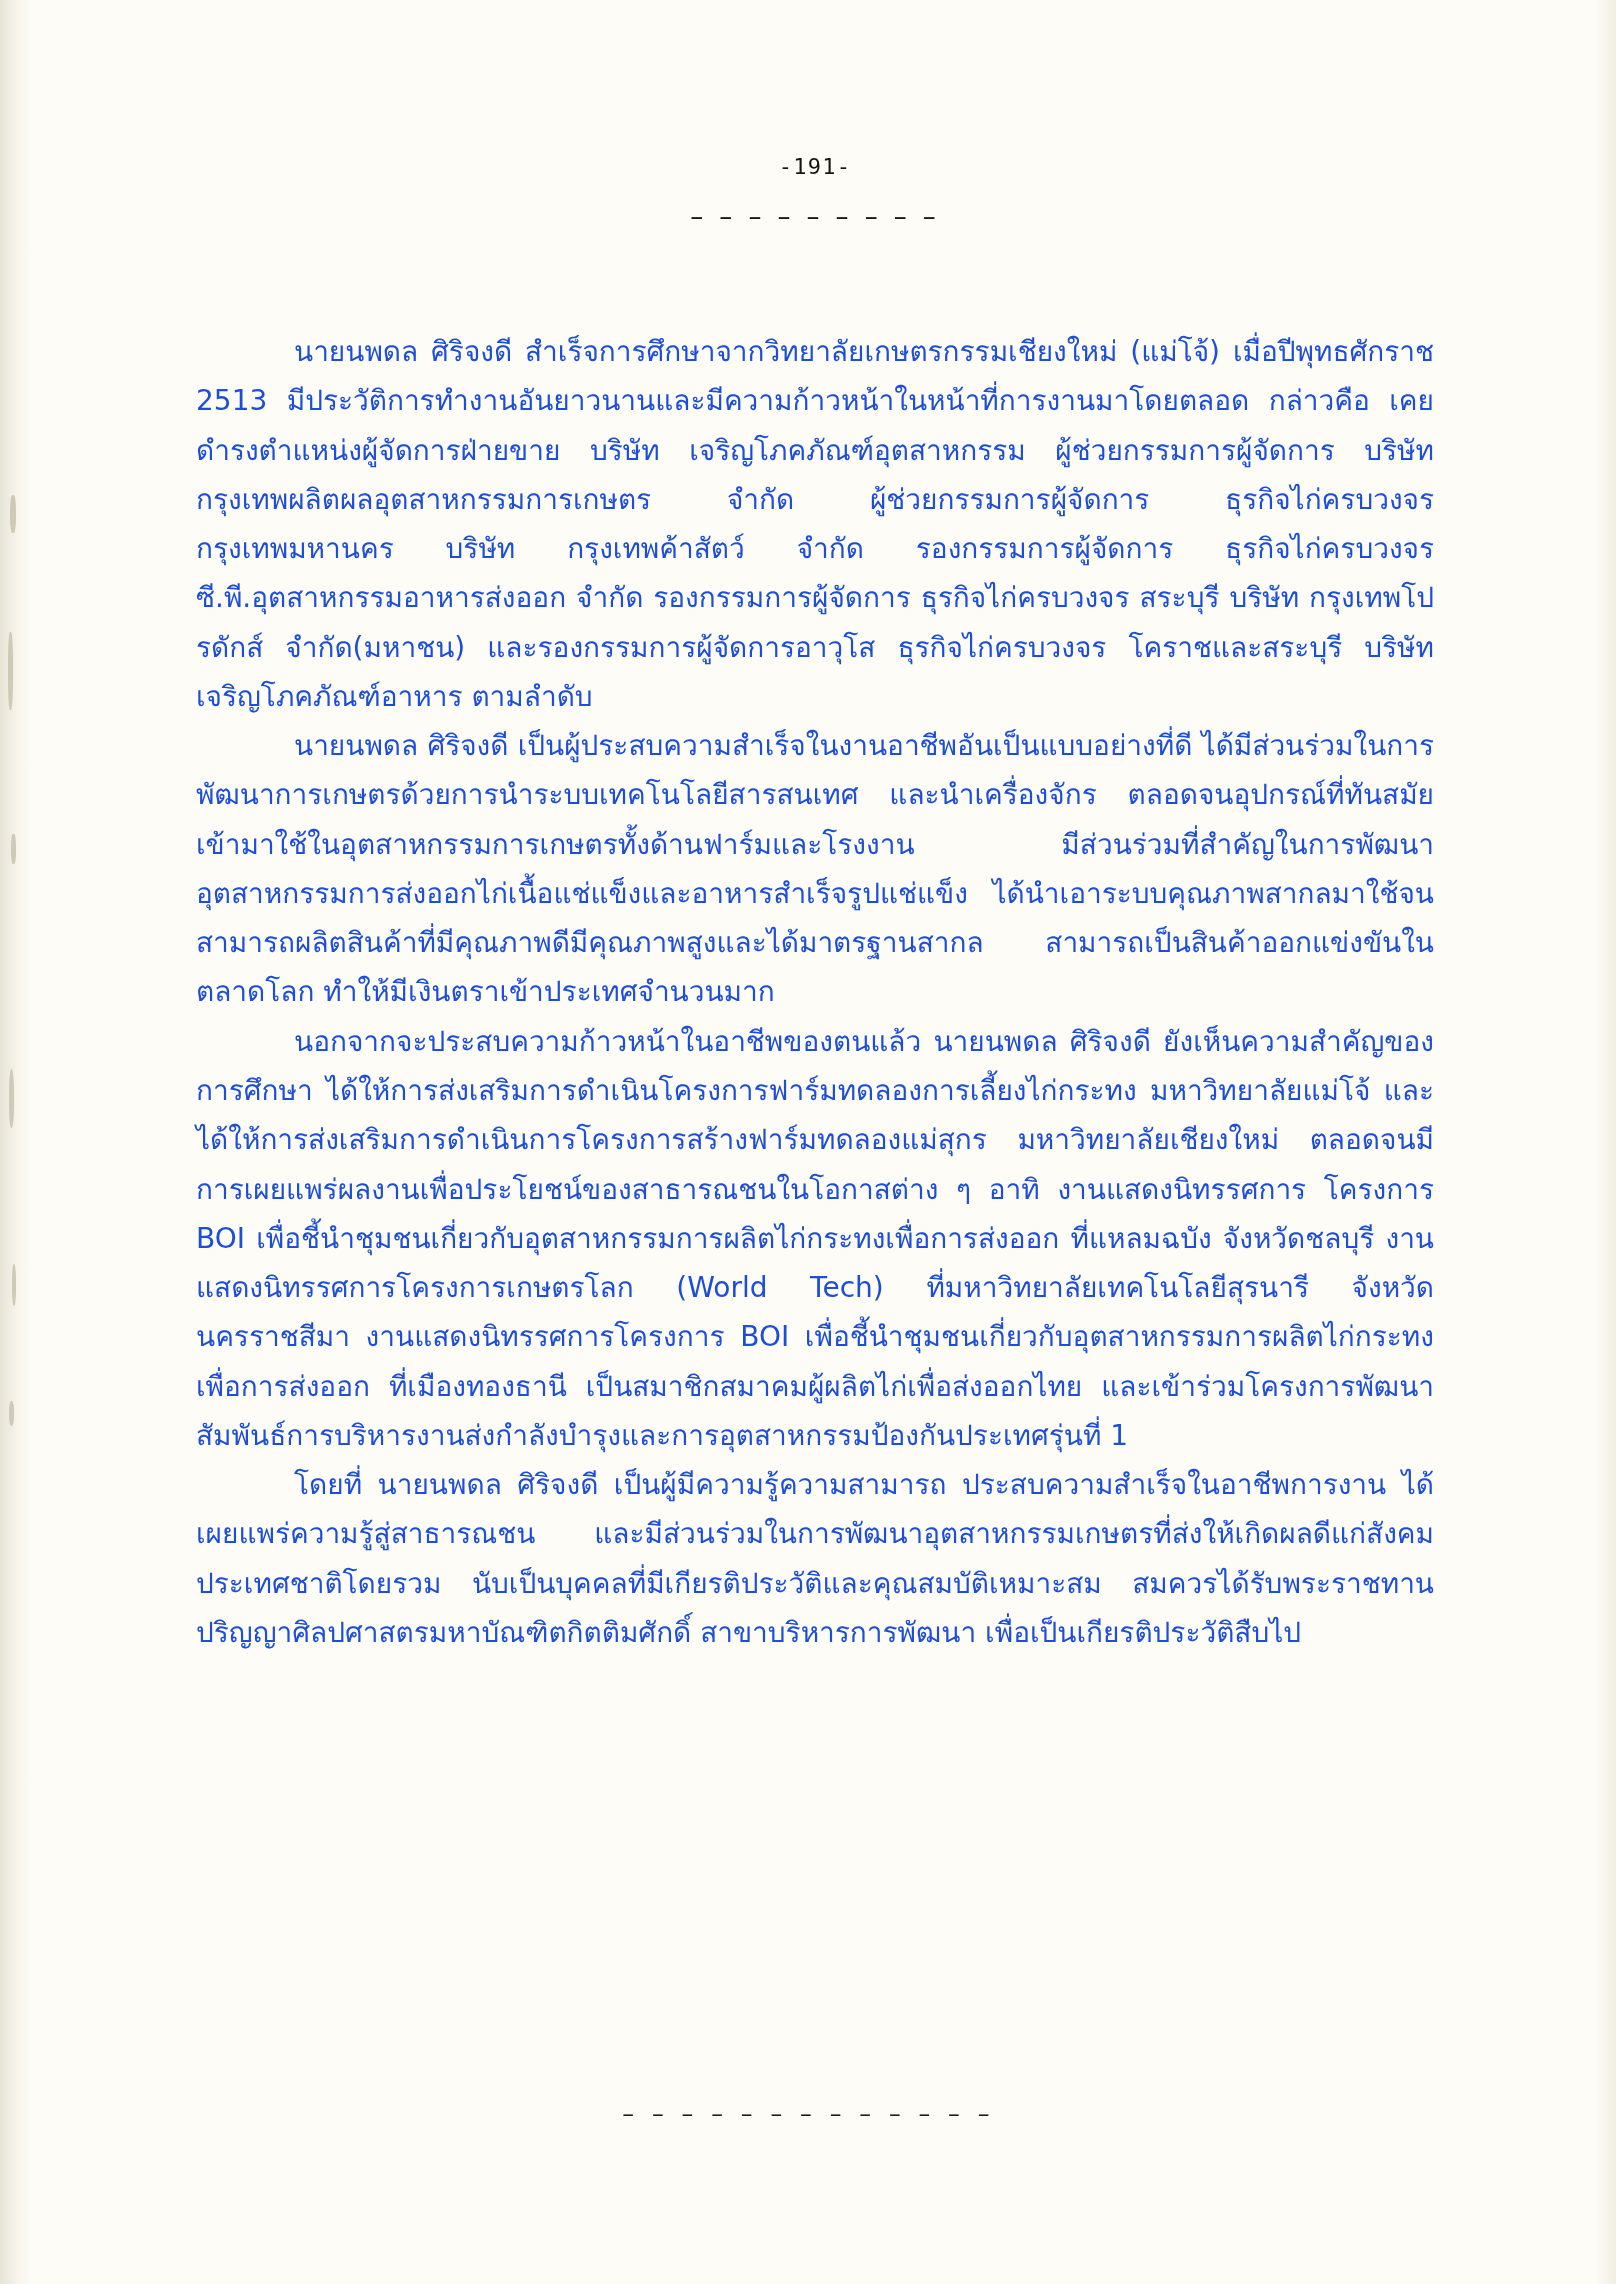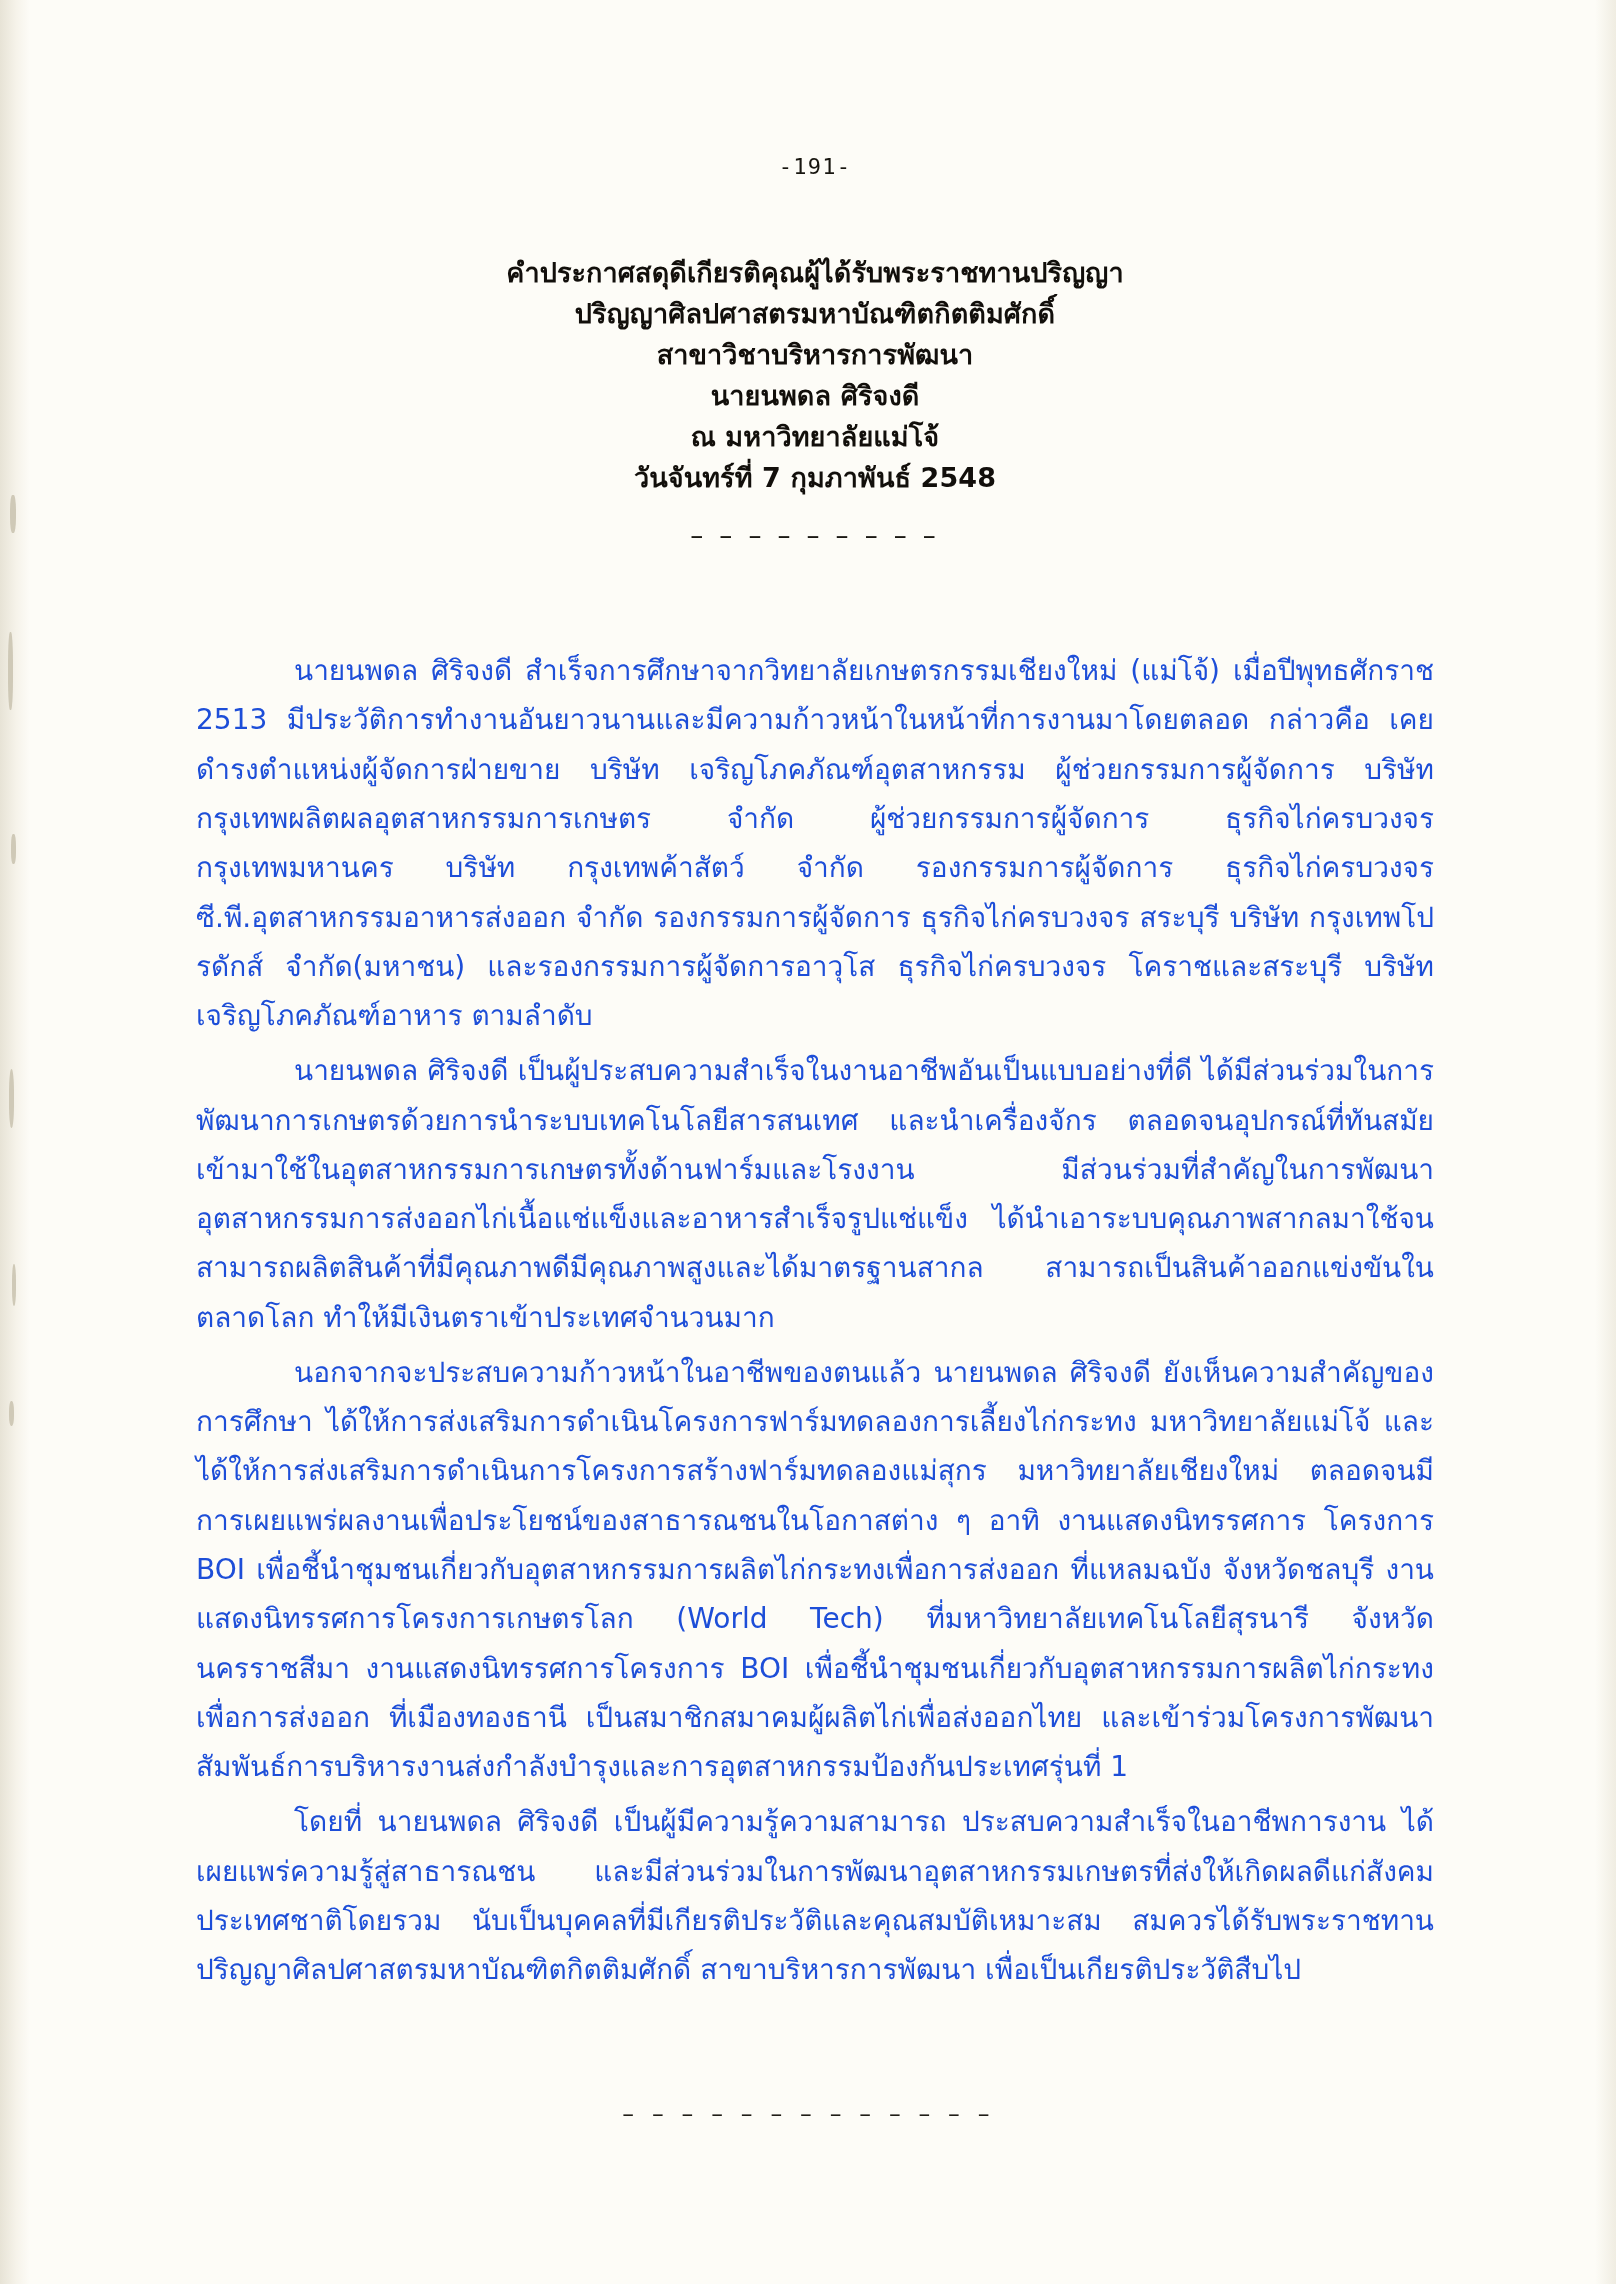--- a/index.html
+++ b/index.html
@@ -92,21 +92,21 @@
     line-height: 1.76;
     text-align: justify;
     text-justify: inter-word;
     color: #1d4ed8;
   }
   .body-copy p {
     margin: 0 0 0 0;
     text-indent: 98px;
   }
   .body-copy p + p {
-    margin-top: 6px;
+    margin-top: 0;
   }
 
   .bottom-dashes {
     position: absolute;
     left: 0;
     right: 0;
     top: 2100px;
     text-align: center;
     font-size: 23.5px;
     letter-spacing: 5.2px;
@@ -124,28 +124,20 @@
     <i style="left:4.6px; top:339px; width:4.6px; height:30px;"></i>
     <i style="left:2px; top:574px; width:5.9px; height:59px;"></i>
     <i style="left:5.2px; top:769px; width:4.6px; height:42px;"></i>
     <i style="left:2.6px; top:906px; width:5.2px; height:25px;"></i>
   </div>
 
   <div class="content">
 
     <div class="page-number">-191-</div>
 
-    <div class="title-block">
-      <div class="tline">คำประกาศสดุดีเกียรติคุณผู้ได้รับพระราชทานปริญญา</div>
-      <div class="tline">ปริญญาศิลปศาสตรมหาบัณฑิตกิตติมศักดิ์</div>
-      <div class="tline">สาขาวิชาบริหารการพัฒนา</div>
-      <div class="tline">นายนพดล  ศิริจงดี</div>
-      <div class="tline">ณ  มหาวิทยาลัยแม่โจ้</div>
-      <div class="tline">วันจันทร์ที่ 7 กุมภาพันธ์ 2548</div>
-    </div>
 
     <div class="rule-dashes">– – – – – – – – –</div>
 
     <div class="body-copy">
       <p>นายนพดล ศิริจงดี สำเร็จการศึกษาจากวิทยาลัยเกษตรกรรมเชียงใหม่ (แม่โจ้) เมื่อปีพุทธศักราช 2513 มีประวัติการทำงานอันยาวนานและมีความก้าวหน้าในหน้าที่การงานมาโดยตลอด กล่าวคือ เคยดำรงตำแหน่งผู้จัดการฝ่ายขาย บริษัท เจริญโภคภัณฑ์อุตสาหกรรม ผู้ช่วยกรรมการผู้จัดการ บริษัท กรุงเทพผลิตผลอุตสาหกรรมการเกษตร จำกัด  ผู้ช่วยกรรมการผู้จัดการ ธุรกิจไก่ครบวงจร กรุงเทพมหานคร บริษัท กรุงเทพค้าสัตว์ จำกัด  รองกรรมการผู้จัดการ ธุรกิจไก่ครบวงจร ซี.พี.อุตสาหกรรมอาหารส่งออก จำกัด  รองกรรมการผู้จัดการ ธุรกิจไก่ครบวงจร สระบุรี บริษัท กรุงเทพโปรดักส์ จำกัด(มหาชน) และรองกรรมการผู้จัดการอาวุโส ธุรกิจไก่ครบวงจร โคราชและสระบุรี บริษัท เจริญโภคภัณฑ์อาหาร ตามลำดับ</p>
       <p>นายนพดล ศิริจงดี เป็นผู้ประสบความสำเร็จในงานอาชีพอันเป็นแบบอย่างที่ดี ได้มีส่วนร่วมในการพัฒนาการเกษตรด้วยการนำระบบเทคโนโลยีสารสนเทศ และนำเครื่องจักร ตลอดจนอุปกรณ์ที่ทันสมัยเข้ามาใช้ในอุตสาหกรรมการเกษตรทั้งด้านฟาร์มและโรงงาน มีส่วนร่วมที่สำคัญในการพัฒนาอุตสาหกรรมการส่งออกไก่เนื้อแช่แข็งและอาหารสำเร็จรูปแช่แข็ง ได้นำเอาระบบคุณภาพสากลมาใช้จนสามารถผลิตสินค้าที่มีคุณภาพดีมีคุณภาพสูงและได้มาตรฐานสากล สามารถเป็นสินค้าออกแข่งขันในตลาดโลก ทำให้มีเงินตราเข้าประเทศจำนวนมาก</p>
       <p>นอกจากจะประสบความก้าวหน้าในอาชีพของตนแล้ว นายนพดล   ศิริจงดี ยังเห็นความสำคัญของการศึกษา ได้ให้การส่งเสริมการดำเนินโครงการฟาร์มทดลองการเลี้ยงไก่กระทง มหาวิทยาลัยแม่โจ้ และได้ให้การส่งเสริมการดำเนินการโครงการสร้างฟาร์มทดลองแม่สุกร มหาวิทยาลัยเชียงใหม่ ตลอดจนมีการเผยแพร่ผลงานเพื่อประโยชน์ของสาธารณชนในโอกาสต่าง ๆ อาทิ งานแสดงนิทรรศการ โครงการ BOI เพื่อชี้นำชุมชนเกี่ยวกับอุตสาหกรรมการผลิตไก่กระทงเพื่อการส่งออก ที่แหลมฉบัง จังหวัดชลบุรี งานแสดงนิทรรศการโครงการเกษตรโลก (World Tech) ที่มหาวิทยาลัยเทคโนโลยีสุรนารี จังหวัดนครราชสีมา งานแสดงนิทรรศการโครงการ BOI เพื่อชี้นำชุมชนเกี่ยวกับอุตสาหกรรมการผลิตไก่กระทงเพื่อการส่งออก ที่เมืองทองธานี เป็นสมาชิกสมาคมผู้ผลิตไก่เพื่อส่งออกไทย และเข้าร่วมโครงการพัฒนาสัมพันธ์การบริหารงานส่งกำลังบำรุงและการอุตสาหกรรมป้องกันประเทศรุ่นที่ 1</p>
       <p>โดยที่ นายนพดล   ศิริจงดี เป็นผู้มีความรู้ความสามารถ ประสบความสำเร็จในอาชีพการงาน ได้เผยแพร่ความรู้สู่สาธารณชน และมีส่วนร่วมในการพัฒนาอุตสาหกรรมเกษตรที่ส่งให้เกิดผลดีแก่สังคมประเทศชาติโดยรวม นับเป็นบุคคลที่มีเกียรติประวัติและคุณสมบัติเหมาะสม สมควรได้รับพระราชทานปริญญาศิลปศาสตรมหาบัณฑิตกิตติมศักดิ์ สาขาบริหารการพัฒนา เพื่อเป็นเกียรติประวัติสืบไป</p>
     </div>
 

